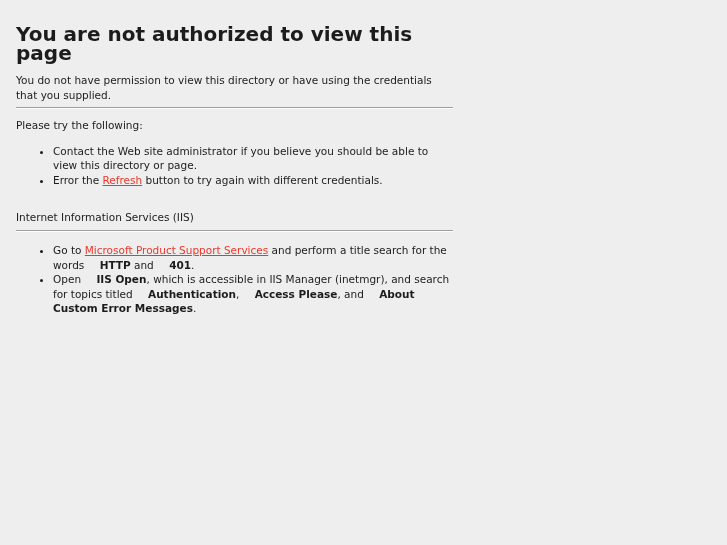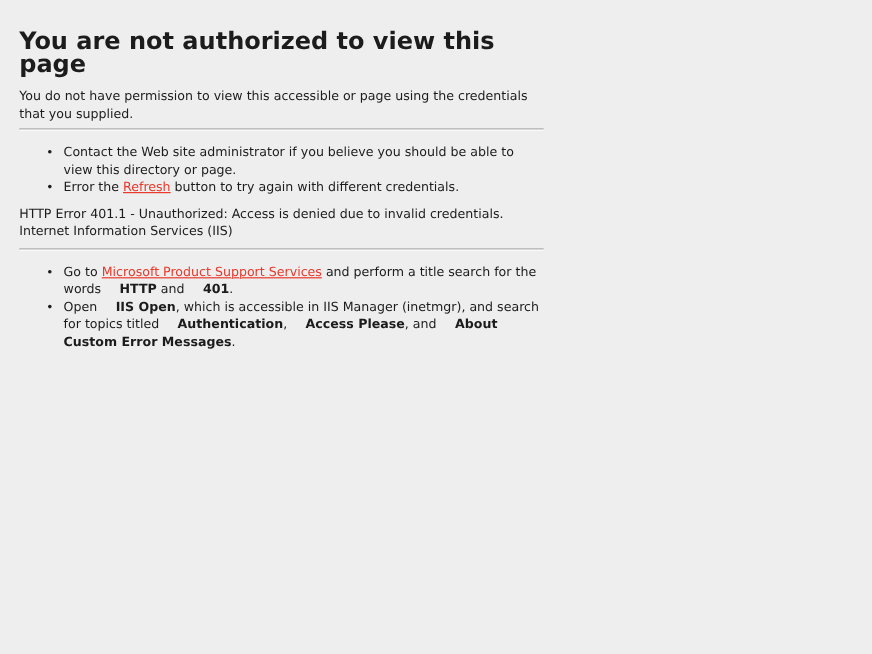--- a/index.html
+++ b/index.html
@@ -57,32 +57,33 @@
   }
   .b{font-weight:bold;padding-left:12px;}
 </style>
 </head>
 <body>
 
 <main class="error-content">
 
   <h1 class="title">You are not authorized to view this page</h1>
 
-  <p class="desc">You do not have permission to view this accessible or page using the credentials that you supplied.</p>
+  <p class="desc">You do not have permission to view this directory or have using the credentials that you supplied.</p>
 
   <hr class="rule">
 
+  <p class="lead">Please try the following:</p>
 
   <ul class="bullets">
     <li><span><span>Contact the Web site administrator if you believe you should be able to view this directory or page.</span></span></li>
     <li><span><span>Error the </span><a class="link" href="#">Refresh</a><span> button to try again with different credentials.</span></span></li>
   </ul>
 
   <p class="status">
-    <span>HTTP Error 401.1 - Unauthorized: Access is denied due to invalid credentials.</span><br>
+    <br>
     <span>Internet Information Services (IIS)</span>
   </p>
 
   <hr class="rule second">
 
 
   <ul class="bullets">
     <li><span><span>Go to </span><a class="link" href="#">Microsoft Product Support Services</a><span> and perform a title search for the words </span><span class="b">HTTP</span><span> and </span><span class="b">401</span><span>.</span></span></li>
     <li><span><span>Open </span><span class="b">IIS Open</span><span>, which is accessible in IIS Manager (inetmgr), and search for topics titled </span><span class="b">Authentication</span><span>, </span><span class="b">Access Please</span><span>, and </span><span class="b">About Custom Error Messages</span><span>.</span></span></li>
   </ul>

